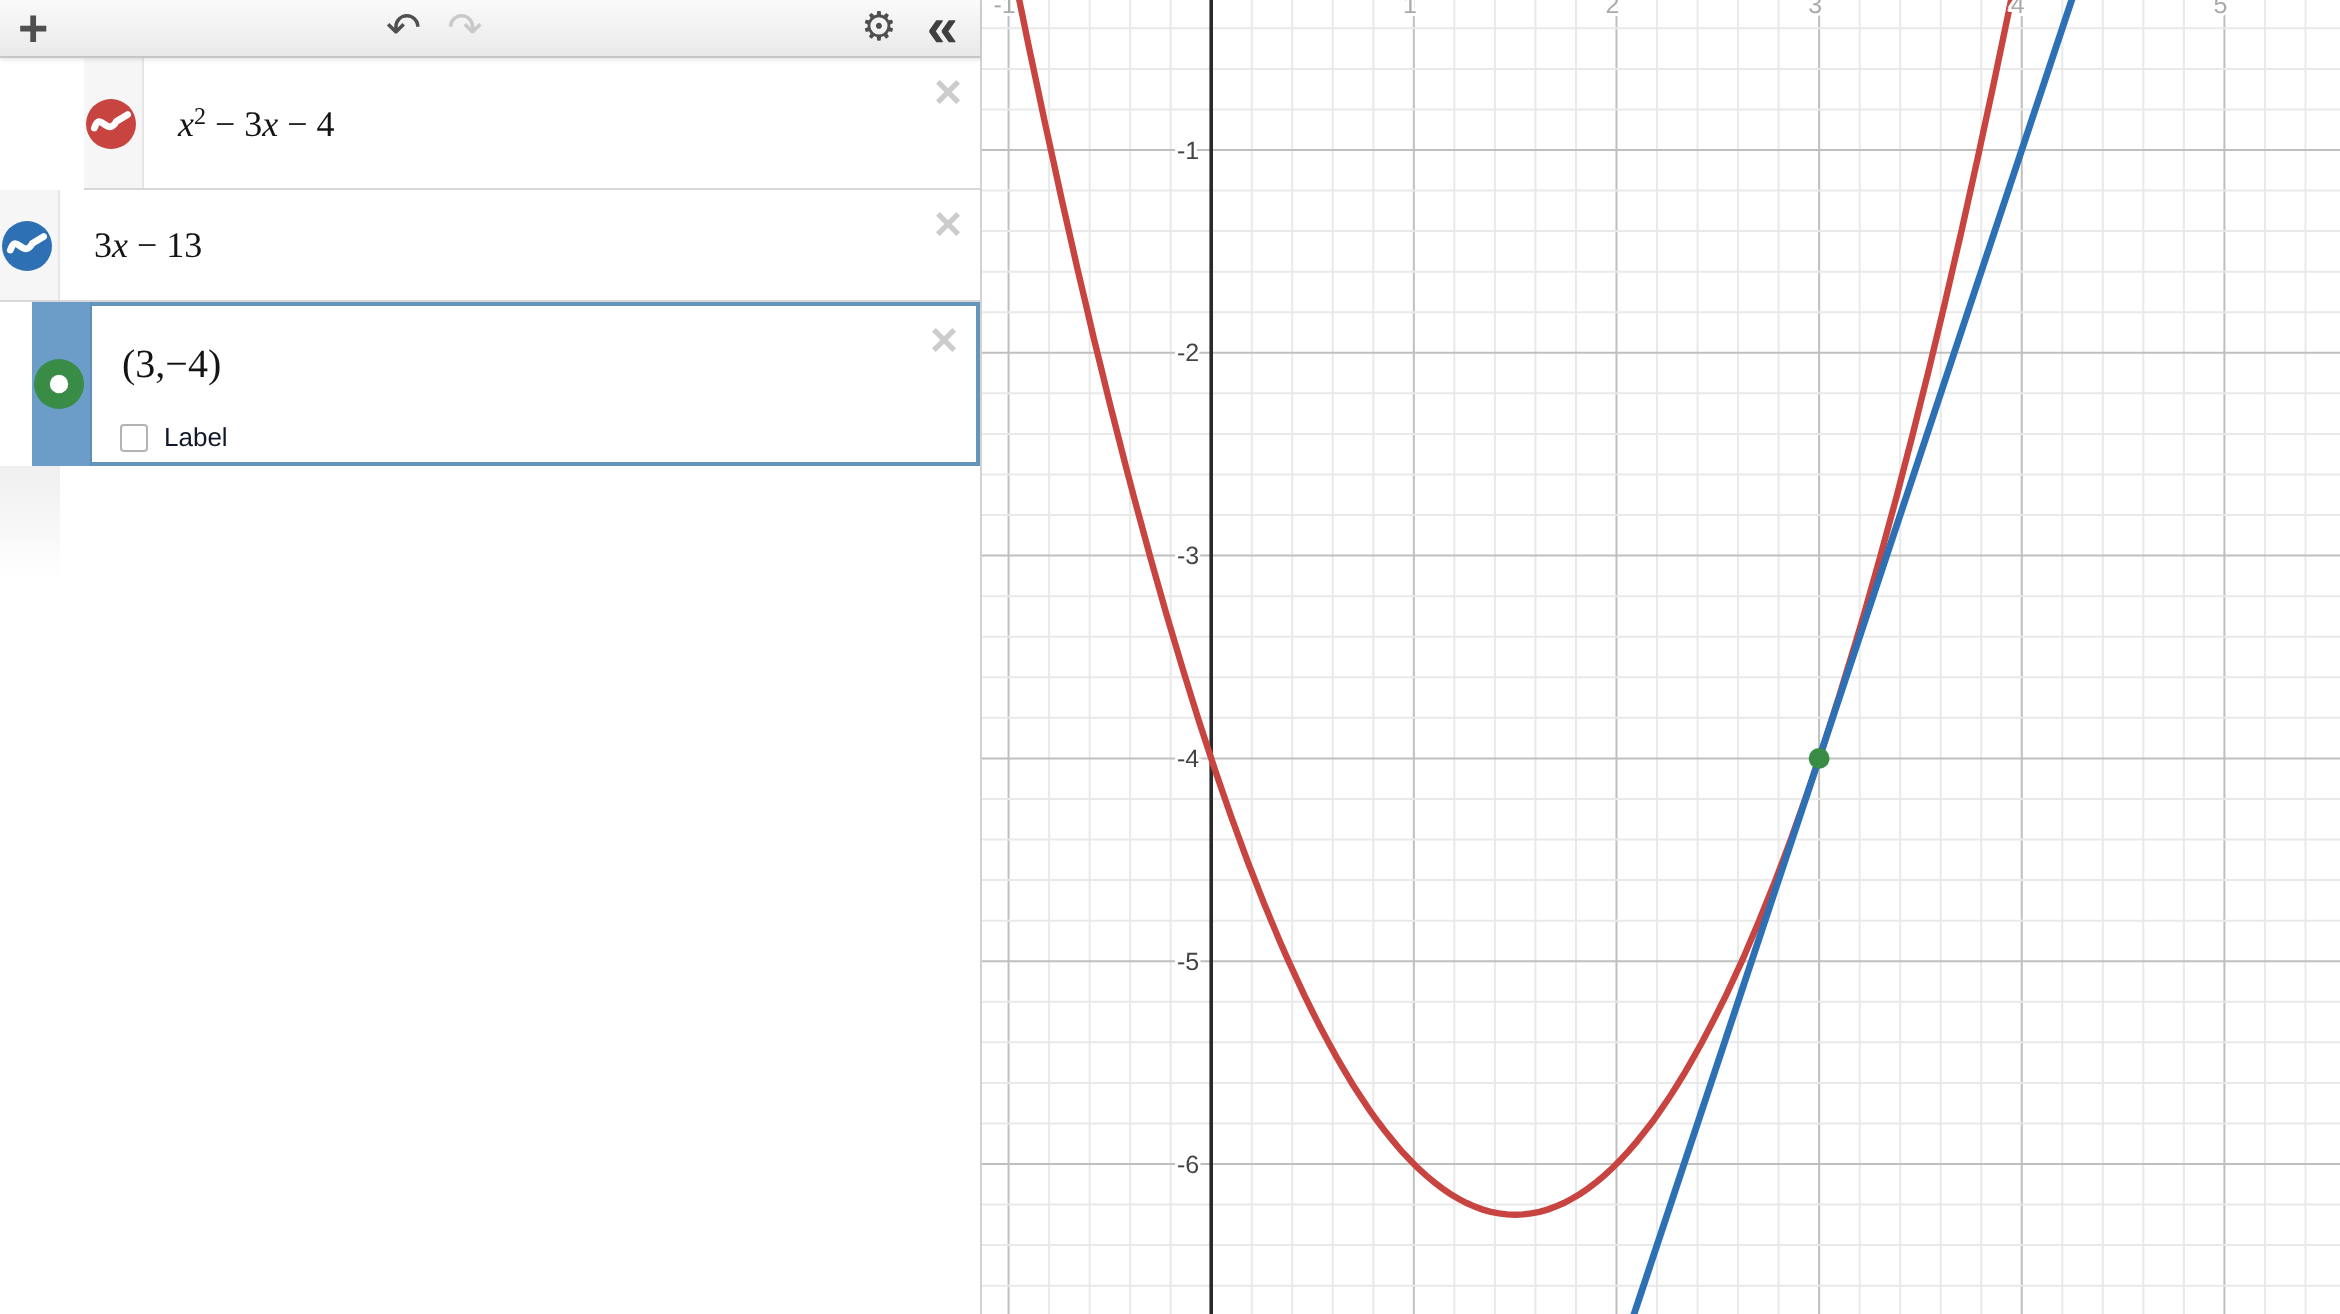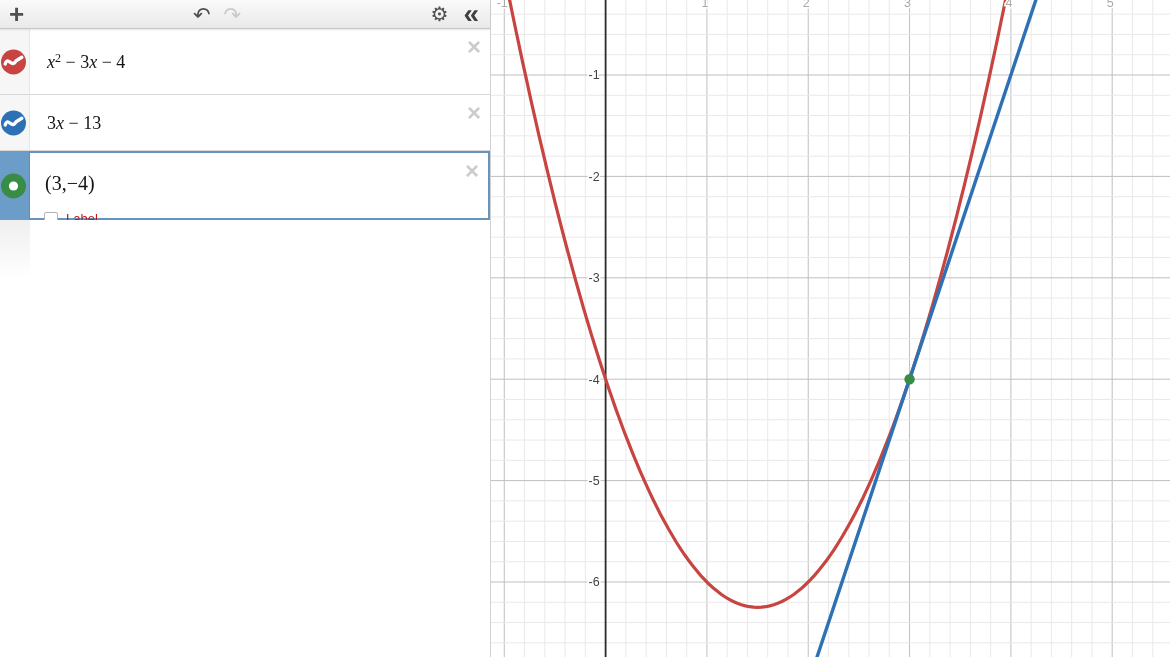--- a/index.html
+++ b/index.html
@@ -15,38 +15,38 @@
   .tb-add { margin-left:9px; font-size:26px; font-weight:bold; color:#4f4f4f; line-height:22px; cursor:pointer; }
   .tb-center { position:absolute; left:193px; top:0; height:29px; display:flex; align-items:center; gap:13px; }
   .tb-undo { font-size:21px; color:#4f4f4f; line-height:1; cursor:pointer; }
   .tb-redo { font-size:21px; color:#c9c9c9; line-height:1; }
   .tb-right { margin-left:auto; margin-right:11px; display:flex; align-items:center; gap:15px; }
   .tb-gear { font-size:20px; color:#4f4f4f; cursor:pointer; line-height:1; }
   .tb-collapse { font-size:28px; color:#3f3f3f; font-weight:bold; line-height:20px; cursor:pointer; }
 
   
   .row { display:flex; border-bottom:1px solid #d8d8d8; position:relative; background:#fff; }
-  .row-0 { height:66px; }
+  .row-0 { height:66px;margin-left:42px; }
   .row-1 { height:56px;justify-content:space-between; }
-  .row-2 { height:69px; border-bottom:none; }
+  .row-2 { height:82px; border-bottom:none;margin-left:16px; }
   .gutter { width:30px; flex:none; background:#f6f6f6; border-right:1px solid #e6e6e6; position:relative; }
   .row-2 .gutter { background:#6c9dc9; border-right:1px solid #5d8fbc; }
   .icon-circle { position:absolute; left:0px; top:50%; transform:translateY(-50%); width:27px; height:27px; cursor:pointer; }
   .content { flex:1; position:relative; background:#fff; }
   .row-2 .content { border-top:2px solid #6794bd; border-bottom:2px solid #6794bd; border-right:2px solid #6794bd; }
   .math { position:absolute; left:17px; top:50%; transform:translateY(-50%);
           font-family:"Liberation Serif", serif; font-size:18px; color:#141414; white-space:nowrap; }
   .row-2 .math { top:30px; font-size:20px; left:15px; }
   .tk-var { font-style:italic; }
   .tk-sup { font-size:12px; vertical-align:6px; }
   .close-x { position:absolute; right:9px; top:6px; font-size:24px; font-weight:bold;
              color:#ccc; line-height:1; cursor:pointer; }
   .label-opt { position:absolute; left:14px; top:58px; display:flex; align-items:center; cursor:pointer; }
   .cbox { width:14px; height:14px; border:1px solid #b3b3b3; border-radius:2px; background:#fff; flex:none; }
-  .cbox-label { margin-left:8px; font-size:13px; color:#b91c1c; }
+  .cbox-label { margin-left:8px; font-size:13px; color:#0f172a; }
   .below-rows { flex:1; background:#fff; position:relative; }
   .gutter-fade { position:absolute; left:0; top:0; width:30px; height:58px;
                  background:linear-gradient(#efefef, rgba(239,239,239,0)); }
 
   
   .graph { flex:1; position:relative; background:#fff; border-left:1px solid #d2d2d2; }
   .graph svg { position:absolute; left:0; top:0; display:block; }
 </style>
 </head>
 <body>

